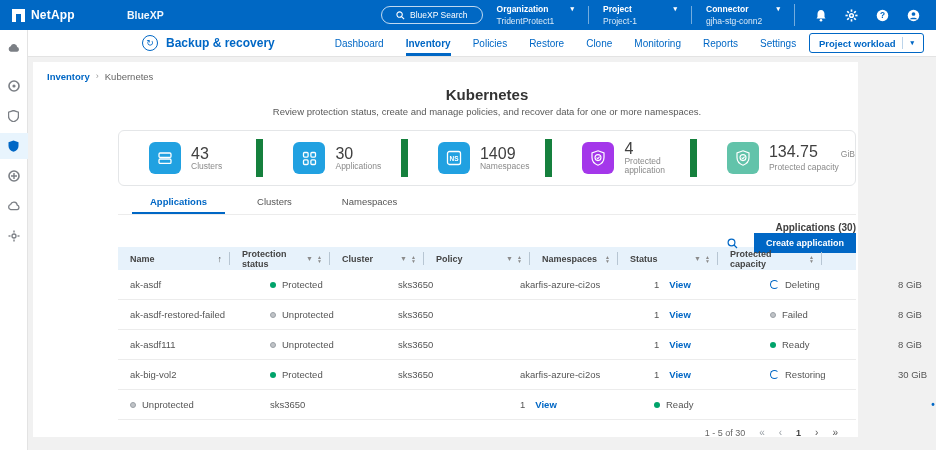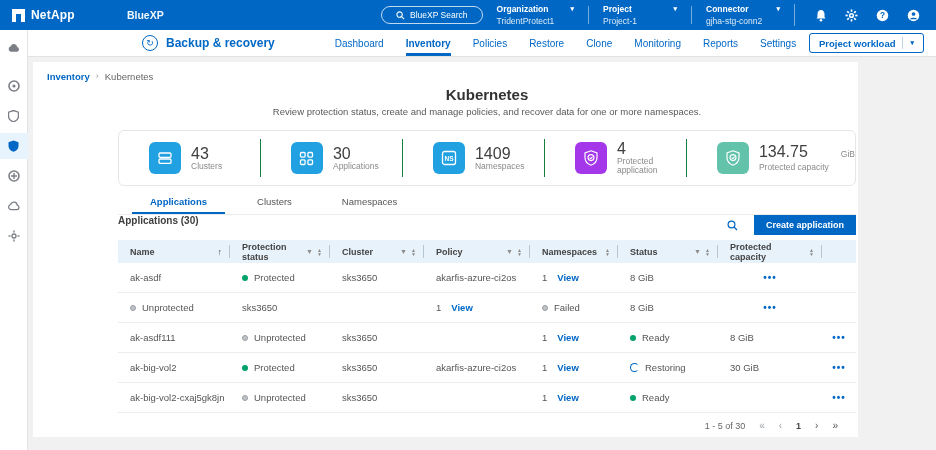--- a/index.html
+++ b/index.html
@@ -64,54 +64,54 @@
   .crumb-current{color:#666;}
   .content{margin-left:85px;width:738px;}
 
   .page-title{font-size:15px;color:#333;font-weight:bold;text-align:center;margin-top:4px;line-height:18px;}
   .page-sub{font-size:9.5px;color:#595959;text-align:center;margin-top:2px;line-height:12px;}
 
   
   .stats-card{margin-top:12px;height:56px;border:1px solid #e4e6e8;border-radius:6px;background:#fff;
     display:flex;align-items:center;}
   .stat-seg{flex:1;display:flex;align-items:center;gap:10px;padding-left:30px;height:38px;}
-  .stat-seg + .stat-seg{border-left:1px solid #15803d;}
+  .stat-seg + .stat-seg{border-left:7px solid #15803d;}
   .stat-icon{width:32px;height:32px;border-radius:6px;display:flex;align-items:center;justify-content:center;flex:0 0 32px;}
   .stat-icon.blue{background:var(--stat-blue);}
   .stat-icon.purple{background:var(--stat-purple);}
   .stat-icon.teal{background:var(--stat-teal);}
   .stat-text{display:flex;flex-direction:column;line-height:15px;}
   .stat-value{font-size:16px;color:#404040;}
-  .stat-value .unit{font-size:8.5px;color:#8a8a8a;margin-left:12px;padding-left:21px;}
+  .stat-value .unit{font-size:8.5px;color:#8a8a8a;margin-left:2px;padding-left:21px;}
   .stat-label{font-size:8.5px;color:#8a8a8a;margin-top:1px;line-height:9px;}
 
   
   .tabs-row{margin-top:10px;display:flex;gap:14px;border-bottom:1px solid #ececec;padding-left:14px;}
   .ctab{font-size:9.5px;color:#555;padding:0 18px 5px 18px;cursor:pointer;border-bottom:2px solid transparent;}
   .ctab.active{color:var(--accent);font-weight:bold;border-bottom-color:var(--accent);}
 
   
-  .toolbar{display:flex;align-items:flex-start;height:22px;}
+  .toolbar{margin-top:7px;display:flex;align-items:flex-end;height:22px;flex-direction:column;}
   .list-title{font-size:10px;font-weight:bold;color:#404040;}
   .toolbar .sp{margin-left:auto;display:flex;align-items:center;gap:16px;}
   .search-ic{cursor:pointer;display:flex;}
   .create-btn{height:20px;background:var(--accent);border:none;border-radius:0;color:#fff;
     font-size:9px;font-weight:bold;padding:0 12px;cursor:pointer;}
 
   
   .grid{display:grid;grid-template-columns:112px 100px 94px 106px 88px 100px 104px 34px;}
   .thead{background:#e7f2fb;height:23px;margin-top:3px;}
   .th{display:flex;align-items:center;font-size:9px;font-weight:bold;color:#444;padding:0 8px 0 12px;
     position:relative;cursor:pointer;}
   .th .hic{margin-left:auto;display:flex;align-items:center;gap:4px;color:#8b8b8b;}
   .th:not(:last-child)::after{content:"";position:absolute;right:0;top:5px;bottom:5px;width:1px;background:#b7c6d3;}
   .sorticon{display:inline-flex;flex-direction:column;line-height:4px;font-size:5px;color:#8b8b8b;}
   .funnel{font-size:7px;color:#8b8b8b;}
   .uparrow{font-size:9px;color:#555;}
-  .trow{height:30px;border-bottom:1px solid #ececec;}
+  .trow{height:30px;border-bottom:1px solid #ececec;gap:28px;}
   .td{display:flex;align-items:center;font-size:9.5px;color:#555;padding:0 8px 0 12px;overflow:hidden;white-space:nowrap;}
   .dot{width:6px;height:6px;border-radius:50%;margin-right:6px;flex:0 0 6px;}
   .dot.green{background:var(--ok-green);}
   .dot.gray{background:#c0c3c7;border:1px solid #9aa0a6;}
   .spinner{width:9px;height:9px;border-radius:50%;border:1.5px solid var(--accent);
     border-right-color:transparent;margin-right:6px;flex:0 0 9px;}
   .view-link{color:var(--accent);font-weight:bold;margin-left:10px;cursor:pointer;}
   .dots{color:var(--accent);font-weight:bold;letter-spacing:1px;cursor:pointer;font-size:10px;}
   .td.actions{justify-content:center;padding:0;}
 
@@ -445,27 +445,32 @@
         <div class="td">
             <span class="dot green"></span>
             <span>Protected</span>
           </div>
         <div class="td">sks3650</div>
         <div class="td">akarfis-azure-ci2os</div>
         <div class="td">
             <span>1</span>
             <span class="view-link">View</span>
           </div>
+        <div class="td">
+            <span class="spinner"></span>
+            <span>Deleting</span>
+          </div>
         <div class="td">8 GiB</div>
         <div class="td actions">
             <span class="dots">•••</span>
           </div>
       </div>
 
       <div class="grid trow">
+        <div class="td">ak-asdf-restored-failed</div>
         <div class="td">
             <span class="dot gray"></span>
             <span>Unprotected</span>
           </div>
         <div class="td">sks3650</div>
         <div class="td"></div>
         <div class="td">
             <span>1</span>
             <span class="view-link">View</span>
           </div>
@@ -517,21 +522,20 @@
             <span class="spinner"></span>
             <span>Restoring</span>
           </div>
         <div class="td">30 GiB</div>
         <div class="td actions">
             <span class="dots">•••</span>
           </div>
       </div>
 
       <div class="grid trow">
-        <div class="td">ak-big-vol2-cxaj5gk8jn</div>
         <div class="td">
             <span class="dot gray"></span>
             <span>Unprotected</span>
           </div>
         <div class="td">sks3650</div>
         <div class="td"></div>
         <div class="td">
             <span>1</span>
             <span class="view-link">View</span>
           </div>

